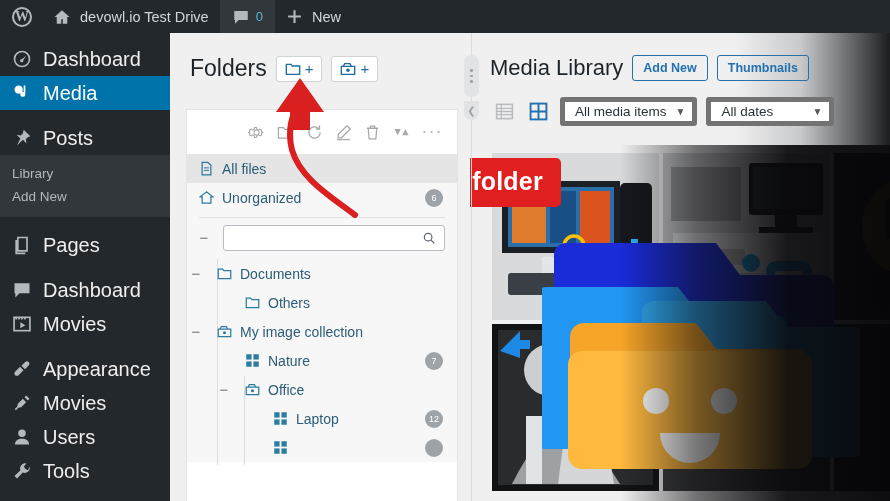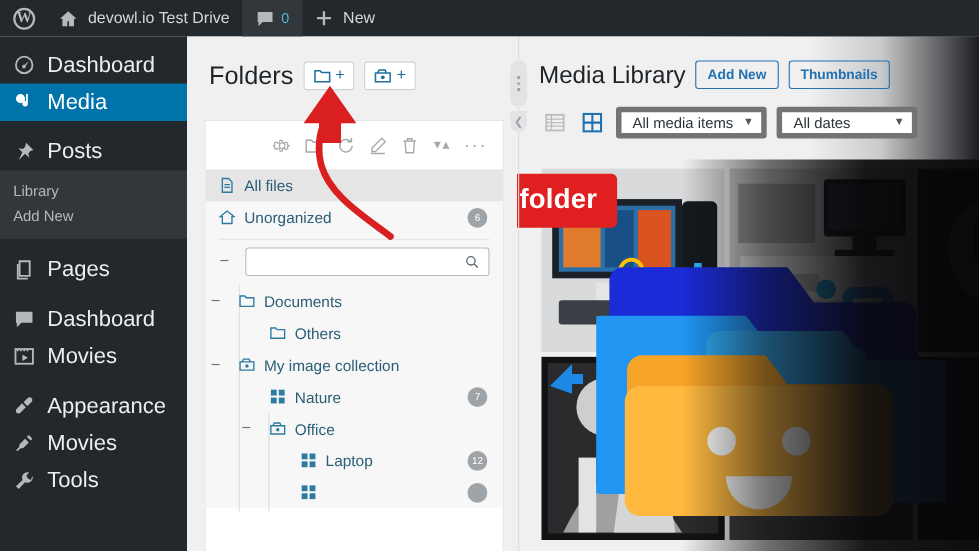--- a/index.html
+++ b/index.html
@@ -300,20 +300,29 @@
     <div class="menu-row">
       <span>
         <svg class="ico" viewBox="0 0 24 24">
             <path d="M17 3l4 4-2 2-4-4zM13 7l4 4-6 6-5 1 1-5z"></path>
             <path d="M4 20l3-3" stroke="#b4b9be" stroke-width="2"></path>
           </svg>
       </span>
       <span>Movies</span>
     </div>
 
+    <div class="menu-row">
+      <span>
+        <svg class="ico" viewBox="0 0 24 24">
+            <circle cx="12" cy="7.5" r="4.5"></circle>
+            <path d="M3.5 21c0-4.7 3.8-7 8.5-7s8.5 2.3 8.5 7z"></path>
+          </svg>
+      </span>
+      <span>Users</span>
+    </div>
 
     <div class="menu-row">
       <span>
         <svg class="ico" viewBox="0 0 24 24">
             <path d="M21 6.5a6 6 0 0 1-8.1 7.3L6 21 3 18l7.2-6.9A6 6 0 0 1 17.5 3l-3.2 3.2 1.7 3.3 3.3 1.7z"></path>
           </svg>
       </span>
       <span>Tools</span>
     </div>
   </div>

